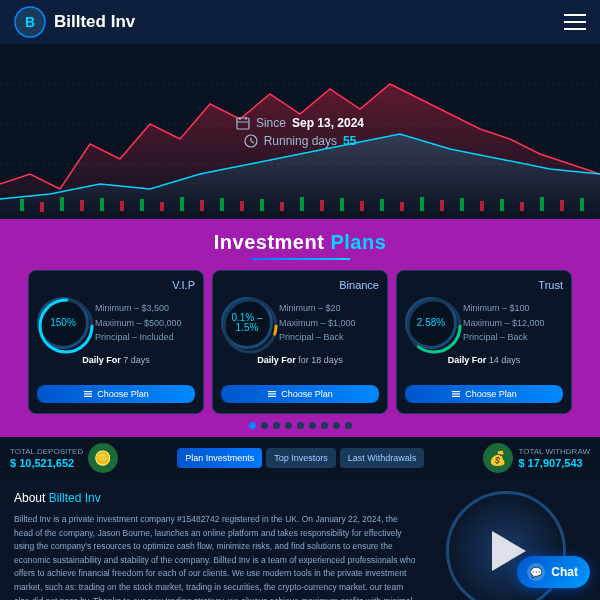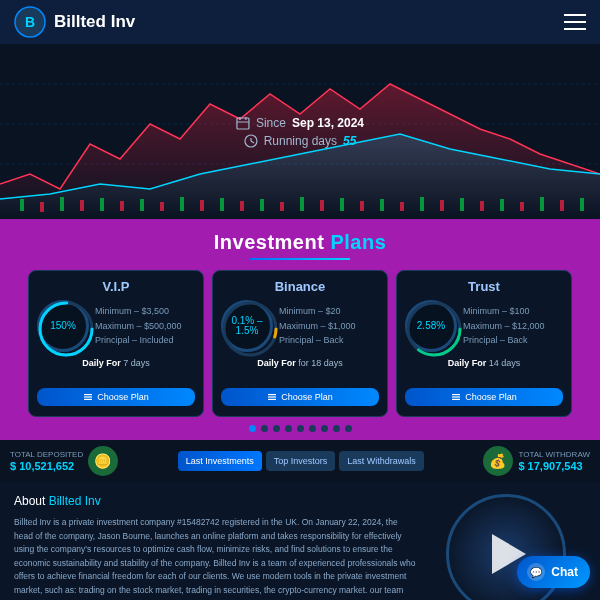--- a/index.html
+++ b/index.html
@@ -84,21 +84,20 @@
       display: flex;
       align-items: center;
       justify-content: center;
       gap: 6px;
       font-size: 12px;
       color: #a0b8d0;
     }
     .hero-running .days-num {
       color: #00d4ff;
       font-weight: bold;
-      font-style: italic;
     }
 
     
     .plans-section {
       background: #a21caf;
       padding: 12px 10px 8px;
     }
     .plans-title {
       text-align: center;
       font-size: 20px;
@@ -122,23 +121,23 @@
     }
     .plan-card {
       background: #0a1628;
       border: 1px solid #1a3a5c;
       border-radius: 8px;
       padding: 8px 8px 10px;
       width: 176px;
       flex-shrink: 0;
     }
     .plan-card-title {
-      text-align: center;
-      font-size: 13px;
-      font-weight: 700;
+      text-align: right;
+      font-size: 11px;
+      font-weight: 400;
       color: #a0c8ff;
       margin-bottom: 6px;
     }
     .plan-card-body {
       display: flex;
       align-items: center;
       gap: 6px;
     }
     .plan-circle {
       width: 52px;
@@ -540,21 +539,21 @@
 
 <div class="tabs-row">
   <div class="total-box">
     <div>
       <div class="total-label">TOTAL DEPOSITED</div>
       <div class="total-amount">$ 10,521,652</div>
     </div>
     <div class="coin-icon">🪙</div>
   </div>
   <div class="tabs-btns" id="tabs-btns">
-      <button class="tab-btn active">Last Investments</button>
+      <button class="tab-btn active">Plan Investments</button>
       <button class="tab-btn">Top Investors</button>
       <button class="tab-btn">Last Withdrawals</button>
     </div>
   <div class="total-box">
     <div class="coin-icon">💰</div>
     <div>
       <div class="total-label">TOTAL WITHDRAW</div>
       <div class="total-amount">$ 17,907,543</div>
     </div>
   </div>

